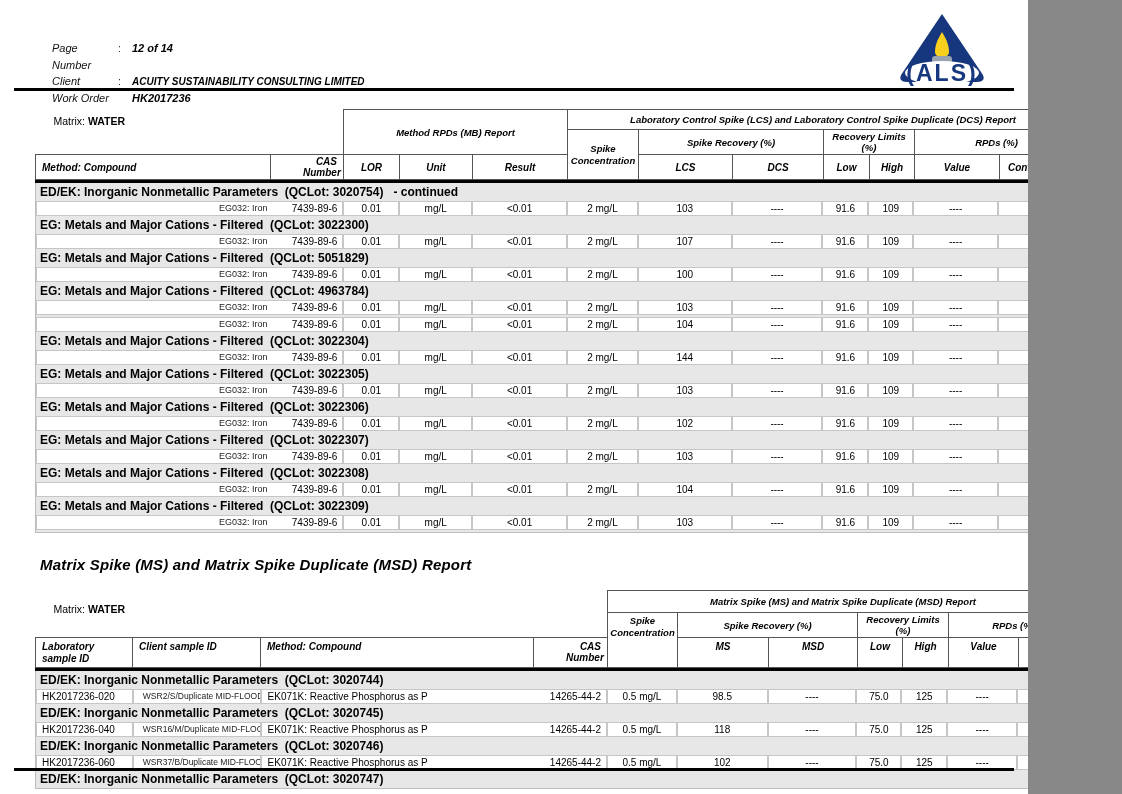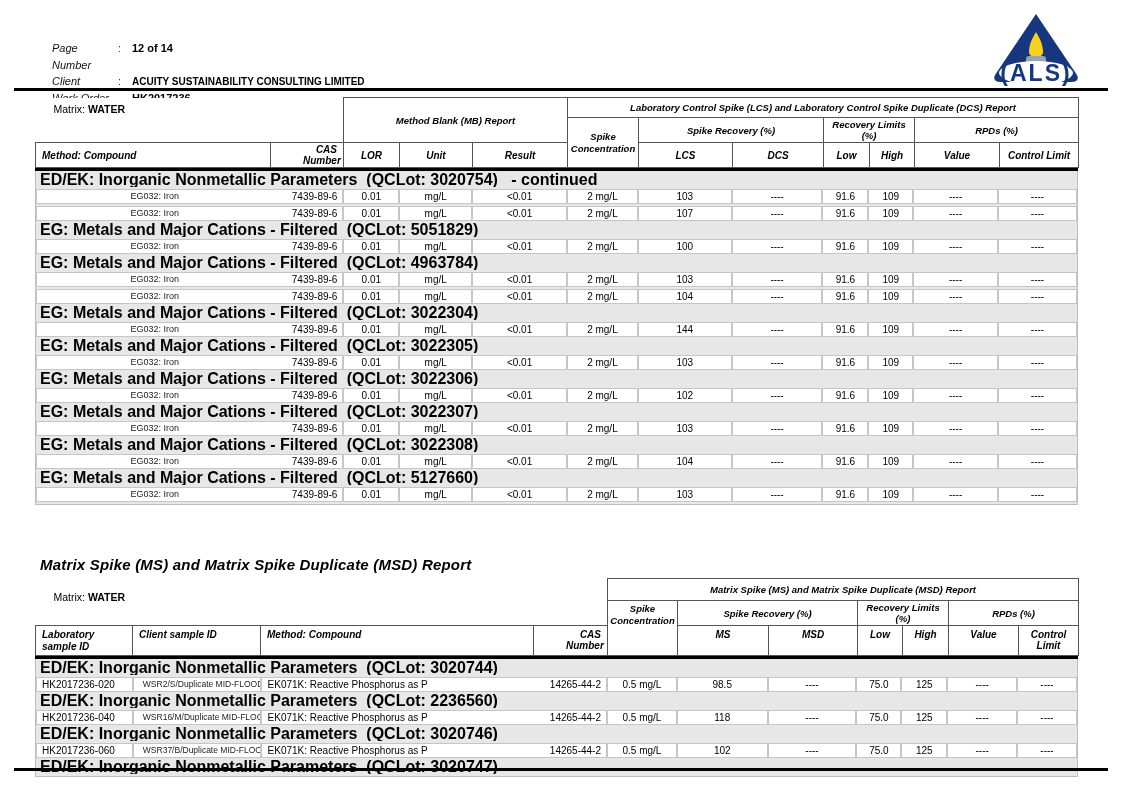--- a/index.html
+++ b/index.html
@@ -1,65 +1,65 @@
 <!DOCTYPE html>
 <html><head>
 <meta charset="utf-8">
 <style>
   * { margin:0; padding:0; box-sizing:border-box; }
   html,body { background:#888; }
   body { font-family:"Liberation Sans","DejaVu Sans",sans-serif; color:#000; }
-  .page { position:relative; width:1122px; height:794px; background:#fff; overflow:hidden; }
+  .page { position:relative; width:1028px; height:794px; background:#fff; overflow:hidden; }
 
   
   .meta { position:absolute; top:40px; left:52px; }
   .meta-row { display:flex; font-size:11px; line-height:16.5px; }
   .meta-lbl { width:66px; font-style:italic; color:#111; }
   .meta-sep { width:14px; text-align:left; color:#333; }
-  .meta-val { font-weight:bold; }
+  .meta-val { font-weight:bold;font-style:italic; }
   .meta-row.client .meta-val { font-size:10px; line-height:17px; }
 
   .logo-box { position:absolute; top:12px; right:40px; width:92px; height:78px; }
 
   .rule { position:absolute; left:14px; right:14px; background:#000; }
   .rule-top { top:88px; height:3px; }
   .rule-bottom { top:768px; height:3px; }
 
   
   .tblock { position:absolute; left:35px; width:1043px; }
   .t1 { top:97px; }
   .t2 { top:578px; }
   .ms-title { position:absolute; top:556px; left:40px; font-size:15px; font-weight:bold; font-style:italic; letter-spacing:.2px; }
 
   table { table-layout:fixed; }
-  .hdr-table { width:1043px; border-collapse:collapse; }
+  .hdr-table { width:1043px; border-collapse:collapse;margin-top:12px; }
   .hdr-wrap { border-bottom:3px solid #000; }
   .hdr-table th { border:1px solid #555; background:#fff; font-style:italic; font-weight:bold;
                   font-size:9.5px; text-align:center; vertical-align:middle; padding:1px 2px; }
   .hdr-table td.blank { border:none; background:#fff; vertical-align:top; text-align:left; }
   .matrix-line { font-size:10.5px; font-style:normal; padding:5px 0 0 18px; display:block; }
   .t2 .matrix-line { padding-top:12px; }
   .matrix-line b { font-weight:bold; }
   .hA th { height:20px; }
   .hB th { height:15px; }
   .hC th { height:21px; font-size:10px; }
   .t2 .hA th { height:22px; }
   .t2 .hC th { height:30px; vertical-align:top; padding-top:3px; }
   th.al { text-align:left; padding-left:6px; }
   th.ar { text-align:right; padding-right:6px;padding-left:32px; }
   .two-line { line-height:12px; display:block; }
   .t2 th.vtop { vertical-align:top; padding-top:2px; }
 
   .body-wrap { background:#e7e7e7; border:1px solid #bdbdbd; border-top:none; }
   .body-table { width:100%; border-collapse:separate; border-spacing:0 2px; }
-  .body-table tr.grp td { font-size:16px; font-weight:bold; padding:0 4px; height:14px;
+  .body-table tr.grp td { font-size:12px; font-weight:bold; padding:0 4px; height:14px;
                           white-space:pre; overflow:hidden; line-height:14px; }
   .body-table tr.dat td { background:#fff; border:1px solid #c6c6c6; font-size:10px; text-align:center;
                           height:15px; line-height:13px; padding:0 3px; white-space:nowrap; overflow:hidden; }
-  .body-table tr.dat td.name   { text-align:center; font-size:9px; color:#222; border-right:none; padding-left:5px;margin-top:20px; }
+  .body-table tr.dat td.name   { text-align:right; font-size:9px; color:#222; border-right:none; padding-left:5px;margin-top:20px; }
   .body-table tr.dat td.cas    { text-align:right; border-left:none; padding-right:5px; }
   .body-table tr.dat td.lab    { text-align:left; padding-left:5px; }
   .body-table tr.dat td.client { text-align:left; font-size:8.5px; color:#222; padding-left:9px; }
   .body-table tr.dat td.method { text-align:left; border-right:none; padding-left:6px; }
 </style>
 </head>
 <body>
 
 <div class="page">
 
@@ -108,21 +108,21 @@
           <col style="width:46px">
             <col style="width:45px">
             <col style="width:85px">
             <col style="width:79px">
         </colgroup>
         <tbody>
             <tr class="hA">
           <td class="blank" colspan="2" rowspan="2">
             <span class="matrix-line"><span>Matrix:</span> <b>WATER</b></span>
           </td>
-          <th colspan="3" rowspan="2">Method Blank (MB) Report</th>
+          <th colspan="3" rowspan="2">Method RPDs (MB) Report</th>
           <th colspan="7">Laboratory Control Spike (LCS) and Laboratory Control Spike Duplicate (DCS) Report</th>
         </tr>
         <tr class="hB">
           <th rowspan="2">
             <span class="two-line">Spike</span>
             <span class="two-line">Concentration</span>
           </th>
           <th colspan="2">Spike Recovery (%)</th>
           <th colspan="2">Recovery Limits (%)</th>
           <th colspan="2">RPDs (%)</th>
@@ -170,20 +170,23 @@
               <td>mg/L</td>
               <td>&lt;0.01</td>
               <td>2 mg/L</td>
               <td>103</td>
               <td>----</td>
               <td>91.6</td>
               <td>109</td>
               <td>----</td>
               <td>----</td>
             </tr>
+            <tr class="grp">
+              <td colspan="12">EG: Metals and Major Cations - Filtered  (QCLot: 3022300)</td>
+            </tr>
             <tr class="dat">
               <td class="name">EG032: Iron</td>
               <td class="cas">7439-89-6</td>
               <td>0.01</td>
               <td>mg/L</td>
               <td>&lt;0.01</td>
               <td>2 mg/L</td>
               <td>107</td>
               <td>----</td>
               <td>91.6</td>
@@ -318,21 +321,21 @@
               <td>&lt;0.01</td>
               <td>2 mg/L</td>
               <td>104</td>
               <td>----</td>
               <td>91.6</td>
               <td>109</td>
               <td>----</td>
               <td>----</td>
             </tr>
             <tr class="grp">
-              <td colspan="12">EG: Metals and Major Cations - Filtered  (QCLot: 5127660)</td>
+              <td colspan="12">EG: Metals and Major Cations - Filtered  (QCLot: 3022309)</td>
             </tr>
             <tr class="dat">
               <td class="name">EG032: Iron</td>
               <td class="cas">7439-89-6</td>
               <td>0.01</td>
               <td>mg/L</td>
               <td>&lt;0.01</td>
               <td>2 mg/L</td>
               <td>103</td>
               <td>----</td>
@@ -423,21 +426,21 @@
               <td class="cas">14265-44-2</td>
               <td>0.5 mg/L</td>
               <td>98.5</td>
               <td>----</td>
               <td>75.0</td>
               <td>125</td>
               <td>----</td>
               <td>----</td>
             </tr>
             <tr class="grp">
-              <td colspan="11">ED/EK: Inorganic Nonmetallic Parameters  (QCLot: 2236560)</td>
+              <td colspan="11">ED/EK: Inorganic Nonmetallic Parameters  (QCLot: 3020745)</td>
             </tr>
             <tr class="dat">
               <td class="lab">HK2017236-040</td>
               <td class="client">WSR16/M/Duplicate MID-FLOOD</td>
               <td class="method">EK071K: Reactive Phosphorus as P</td>
               <td class="cas">14265-44-2</td>
               <td>0.5 mg/L</td>
               <td>118</td>
               <td>----</td>
               <td>75.0</td>

